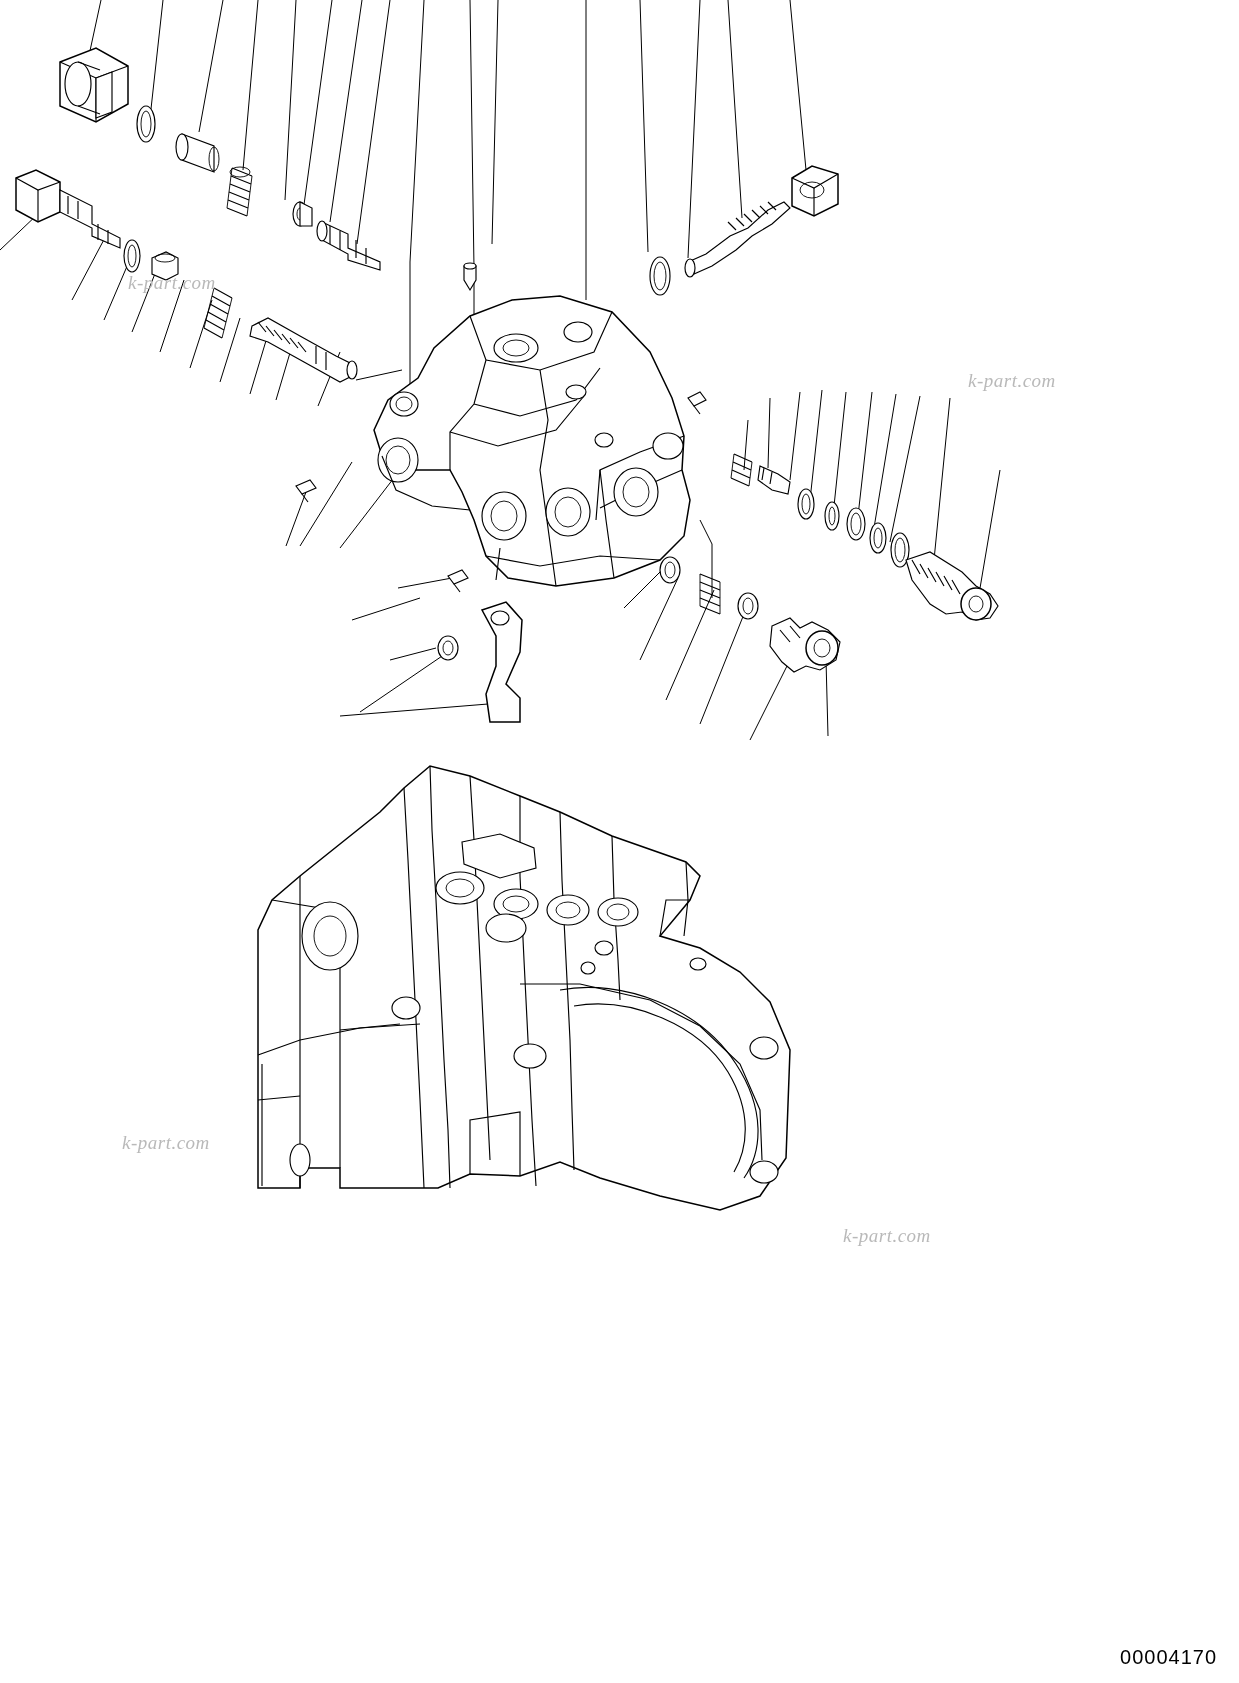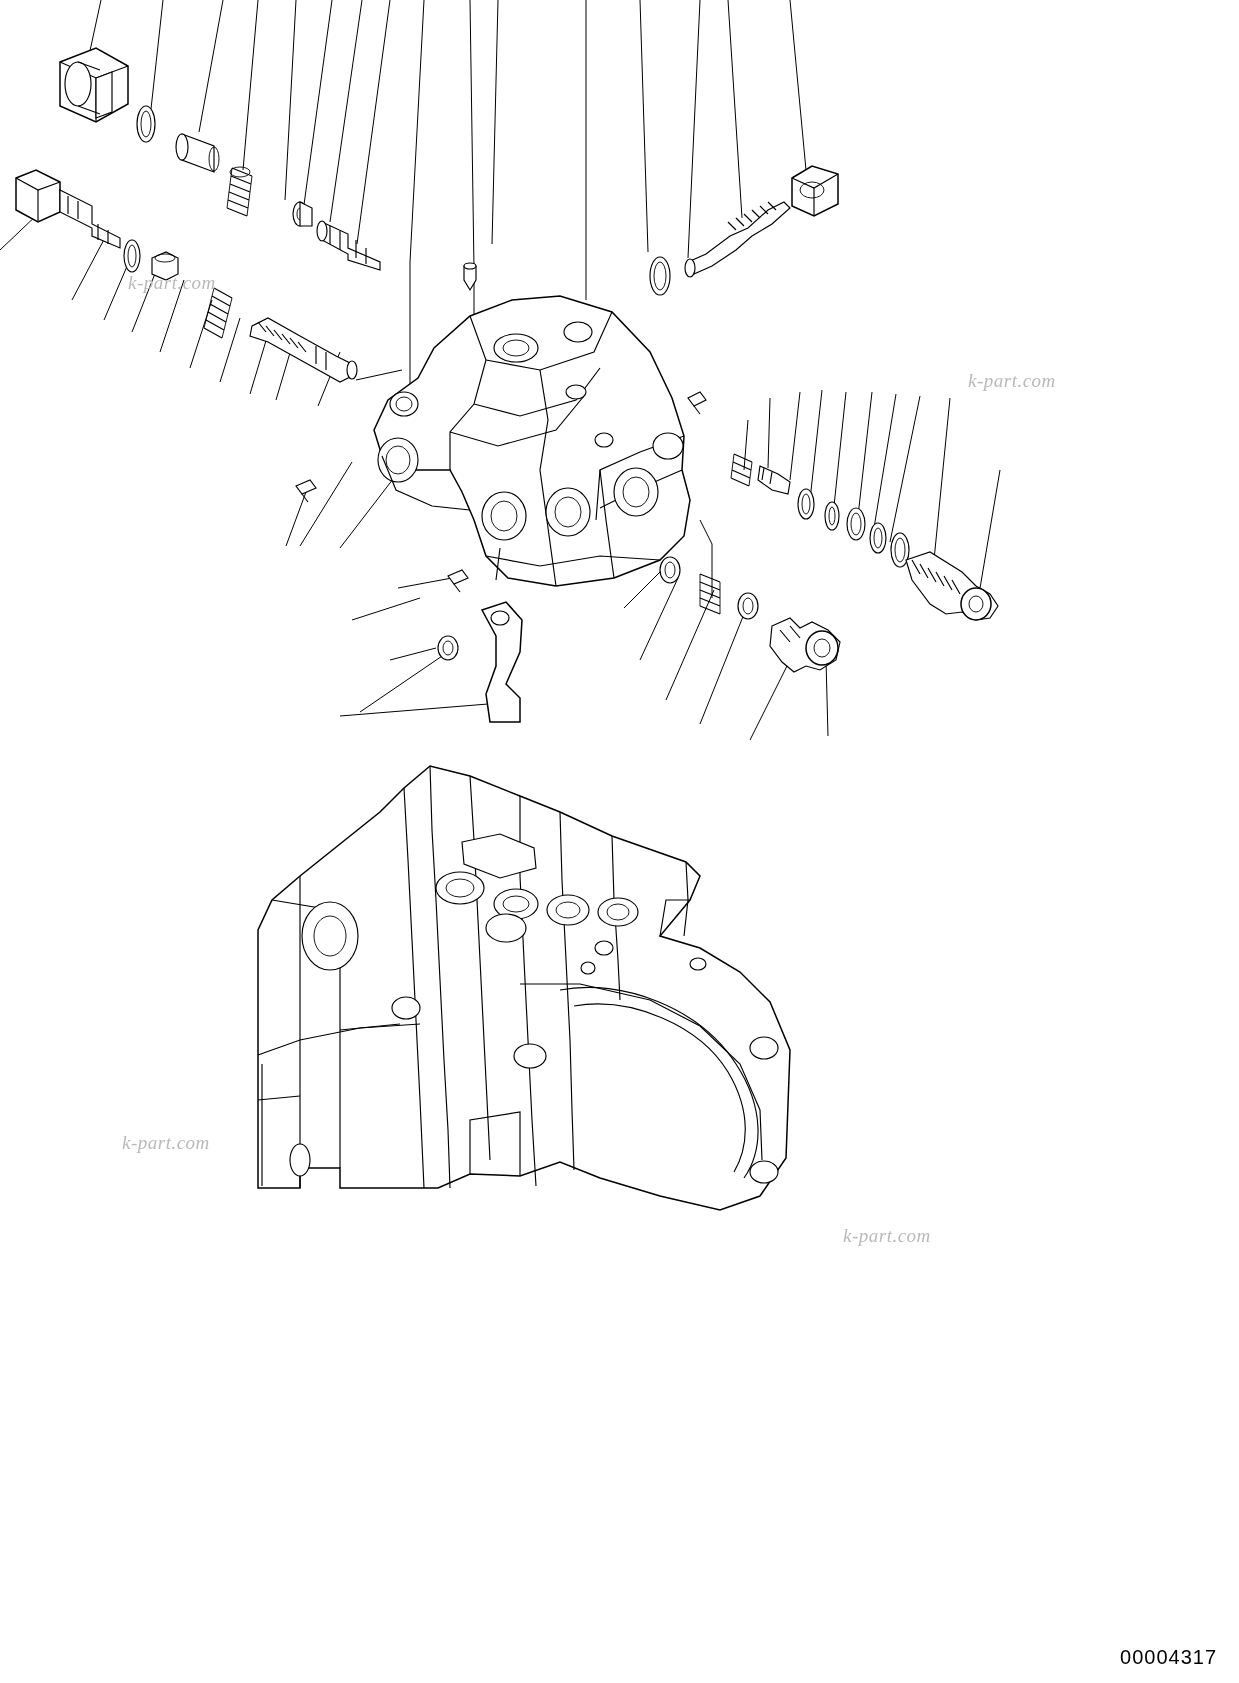--- a/index.html
+++ b/index.html
@@ -376,14 +376,14 @@
       <path class="ln" d="M262,1064 L262,1186"></path>
       <path class="ln" d="M470,1174 L470,1120 L520,1112 L520,1176"></path>
     </g>
   </svg>
 
   <div class="wm" style="left:128px; top:272px;">k-part.com</div>
   <div class="wm" style="left:968px; top:370px;">k-part.com</div>
   <div class="wm" style="left:122px; top:1132px;">k-part.com</div>
   <div class="wm" style="left:843px; top:1225px;">k-part.com</div>
 
-  <div id="drawing-number">00004317</div>
+  <div id="drawing-number">00004170</div>
 </div>
 
 </body></html>

